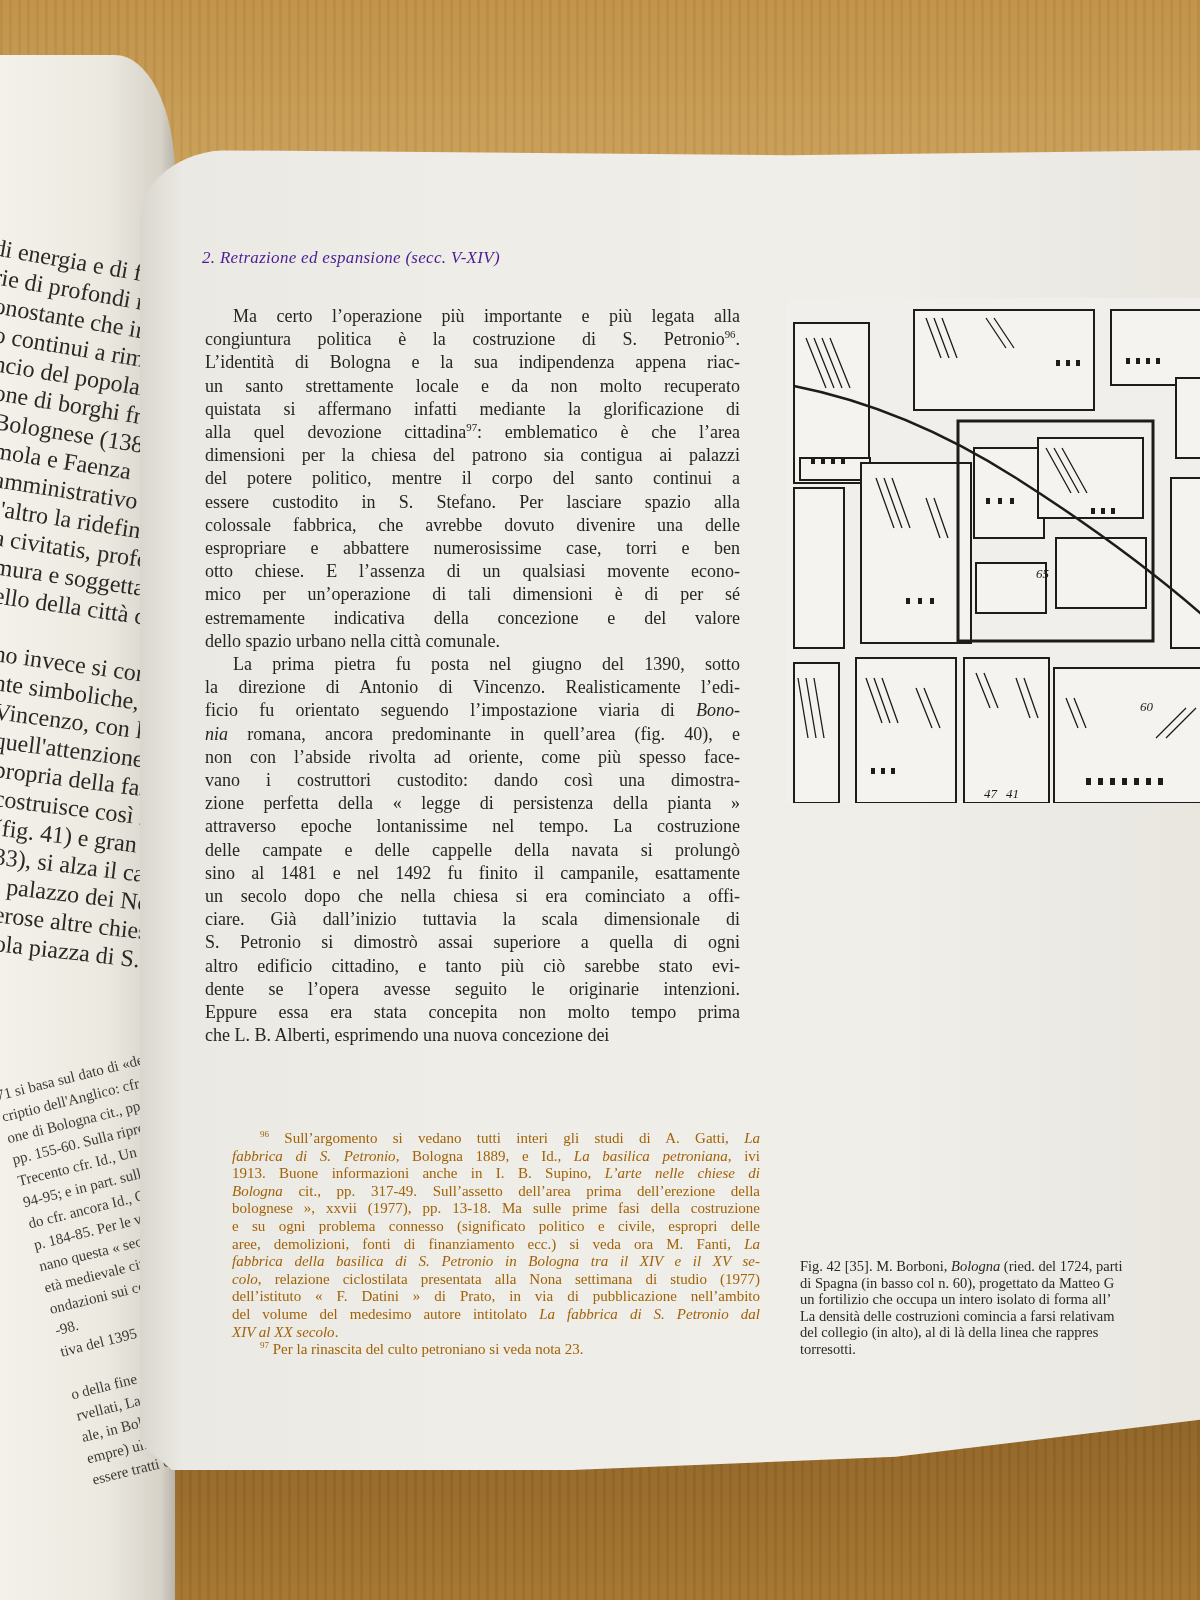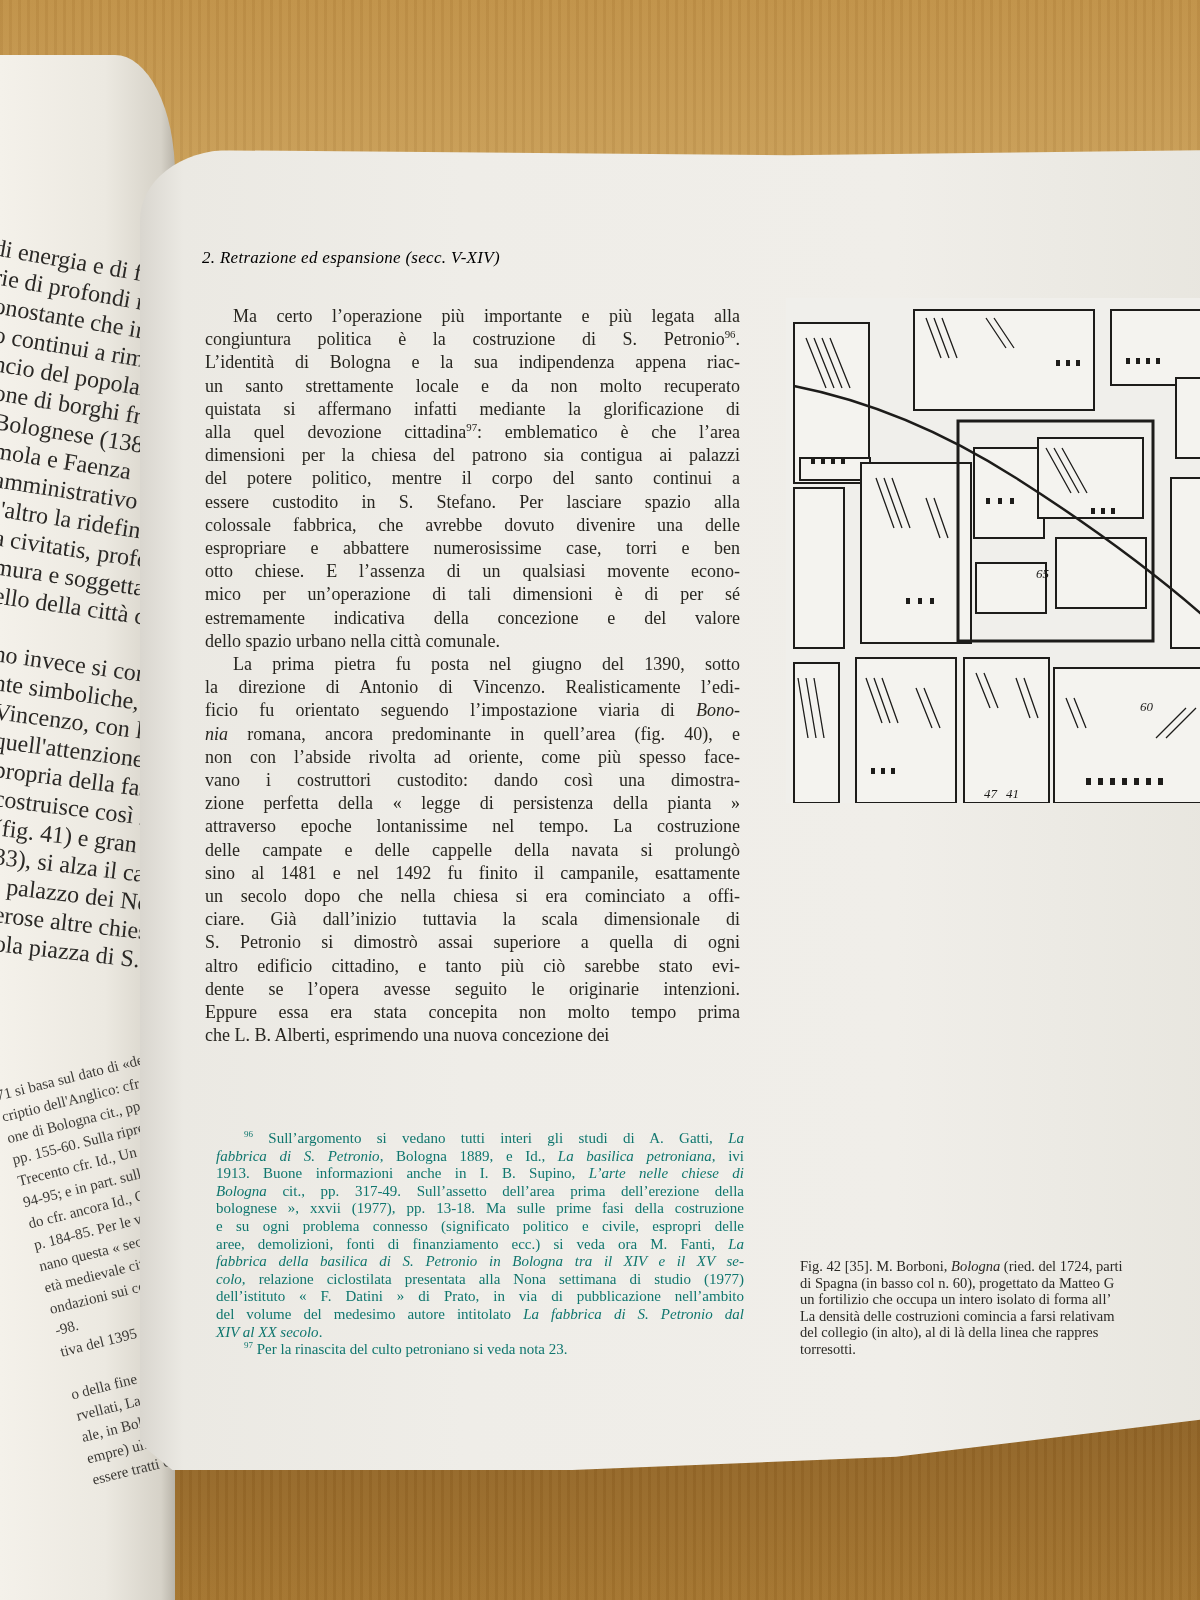--- a/index.html
+++ b/index.html
@@ -37,34 +37,34 @@
   
   .right-page {
     position: absolute; left: 140px; top: 150px; width: 1080px; height: 1320px;
     background: linear-gradient(90deg, #d9d6cf 0%, #ebe9e3 4%, #efede8 30%, #f0eee9 70%, #e8e6df 100%);
     border-top-left-radius: 90px 70px;
     clip-path: polygon(0 2%, 4% 0, 60% 0.4%, 100% 0, 100% 96%, 70% 99%, 40% 100%, 3% 100%, 0 98%);
   }
   .running-head {
     position: absolute; left: 202px; top: 248px;
     font-family: "Liberation Serif", serif; font-style: italic;
-    font-size: 17px; color: #000000; letter-spacing: 0.3px;
+    font-size: 17px; color: #4c1d95; letter-spacing: 0.3px;
   }
   .body-text {
     position: absolute; left: 205px; top: 305px; width: 535px;
     font-family: "Liberation Serif", serif; font-size: 18px; line-height: 23.2px;
     color: #27251f; text-align: justify;
   }
   .body-text .line { display: block; text-align: justify; text-align-last: justify; white-space: nowrap; overflow: visible; }
   .body-text .line.last { text-align-last: left; }
   .body-text .indent { padding-left: 28px; }
   .footnotes {
-    position: absolute; left: 216px; top: 1130px; width: 528px;
+    position: absolute; left: 232px; top: 1130px; width: 528px;
     font-family: "Liberation Serif", serif; font-size: 15px; line-height: 17.6px;
-    color: #0f766e;
+    color: #a16207;
   }
   .footnotes .fl { display: block; white-space: nowrap; text-align: justify; text-align-last: justify; }
   .footnotes .fl.last { text-align-last: left; }
   sup { font-size: 0.6em; vertical-align: super; line-height: 0; }
   i { font-style: italic; }
   
   .figure {
     position: absolute; left: 786px; top: 298px; width: 420px; height: 505px;
     background: #f0efeb; overflow: hidden;
   }

